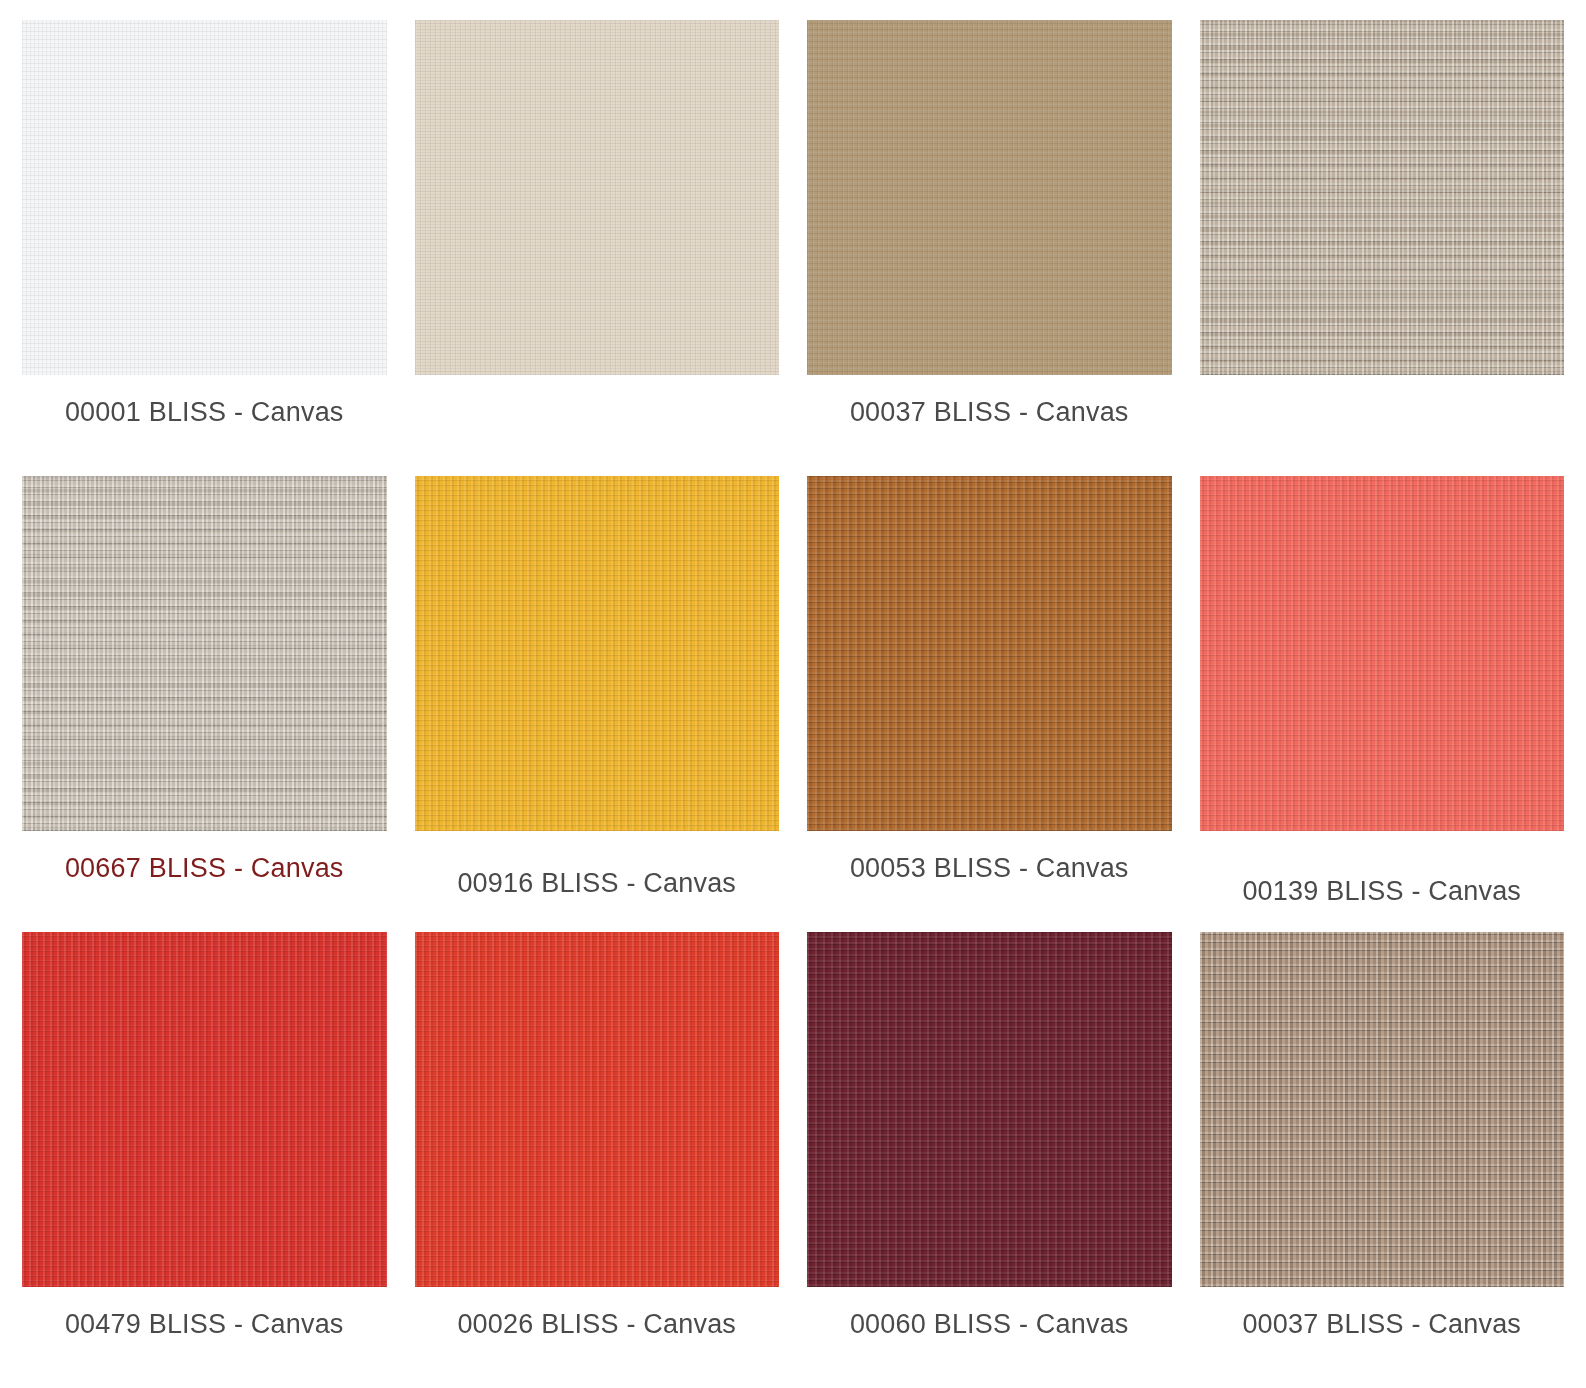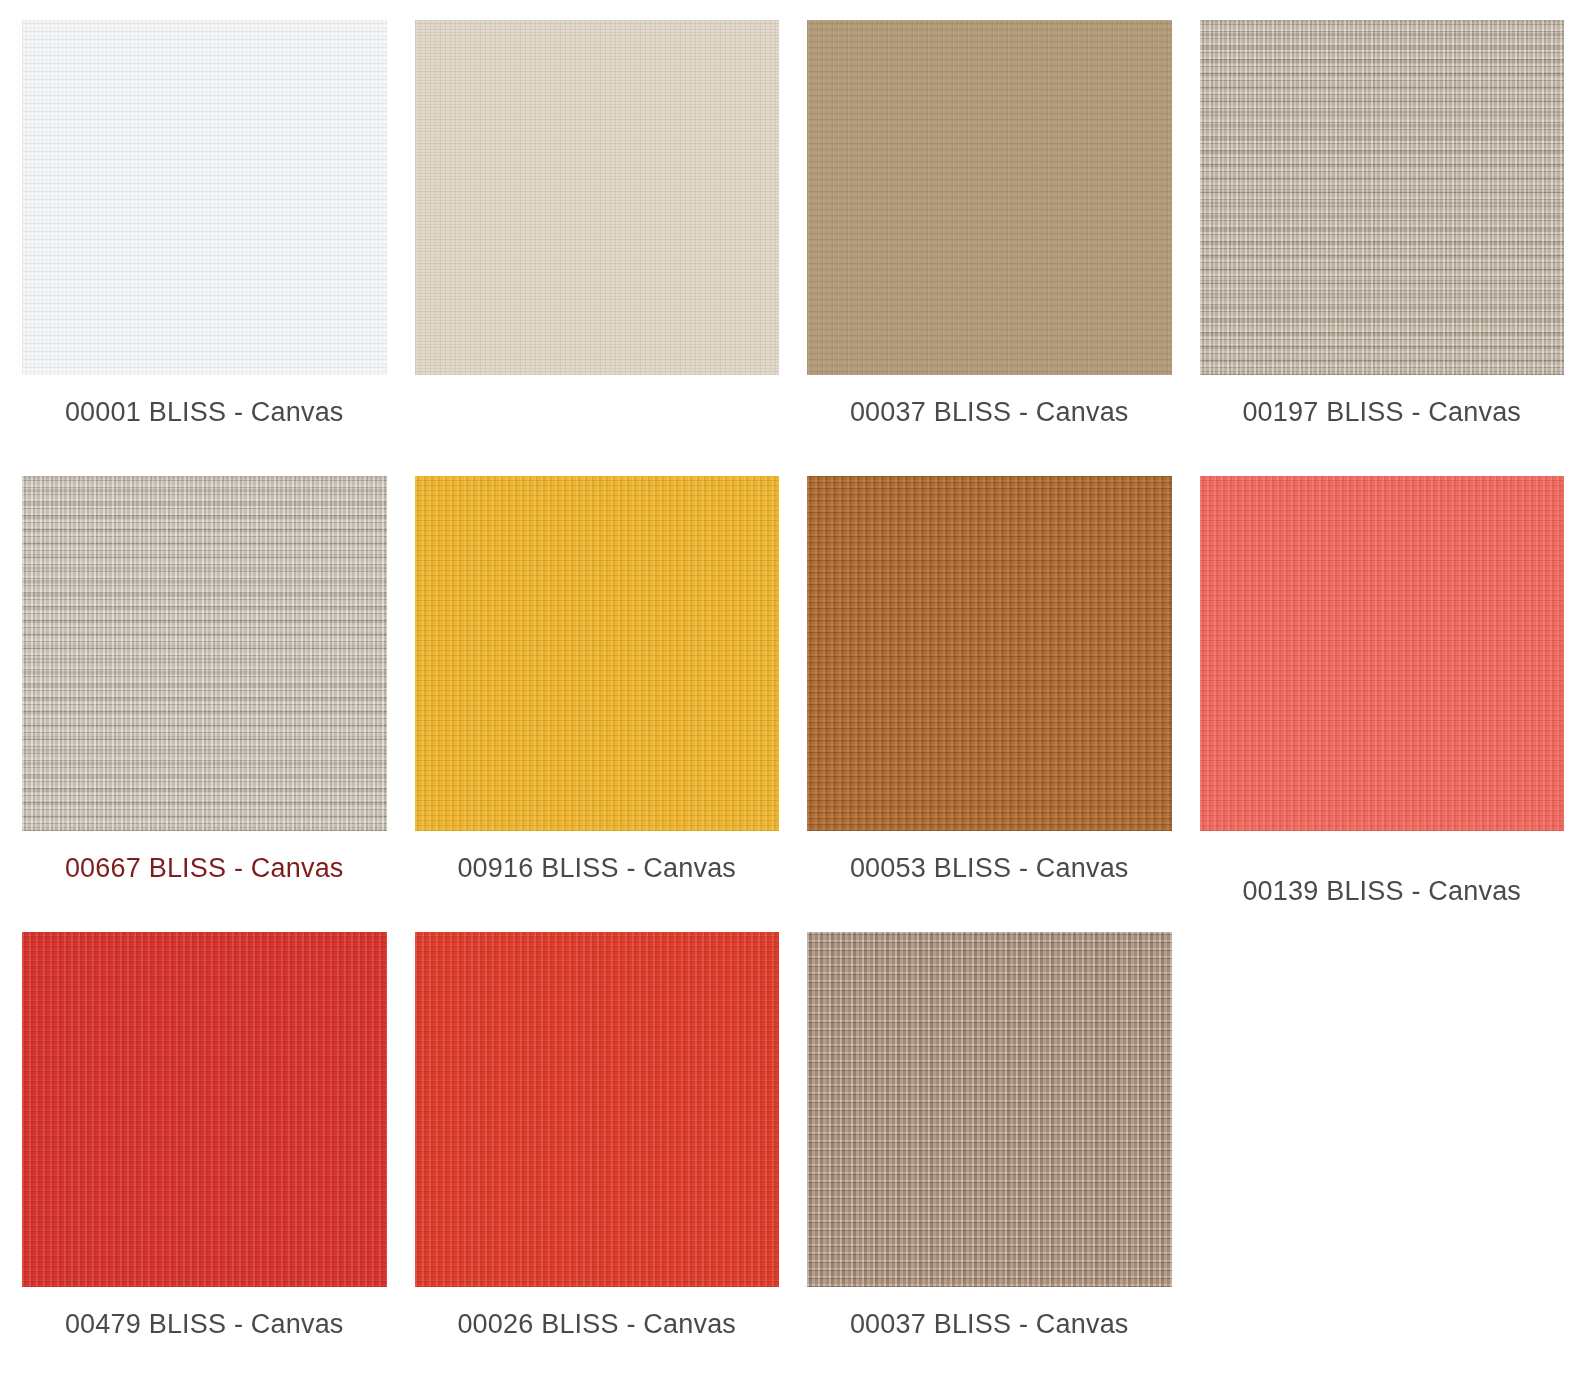--- a/index.html
+++ b/index.html
@@ -180,37 +180,36 @@
       <div class="weave"></div>
     </div>
     <div class="swatch-label" style="color: rgb(74, 74, 74);">00037 BLISS - Canvas</div>
   </div>
 
   <div class="swatch-cell">
     <div class="swatch-tile tex-slub">
       <div class="base" style="background: rgb(195, 180, 162);"></div>
       <div class="weave"></div>
     </div>
-    <div class="swatch-label" style="color: rgb(74, 74, 74);">00197 BLISS - Canvas</div>
   </div>
 
   <div class="swatch-cell">
     <div class="swatch-tile tex-slub">
       <div class="base" style="background: rgb(203, 193, 180);"></div>
       <div class="weave"></div>
     </div>
     <div class="swatch-label" style="color: #7f1d1d;">00667 BLISS - Canvas</div>
   </div>
 
   <div class="swatch-cell">
     <div class="swatch-tile tex-solid">
       <div class="base" style="background: rgb(239, 181, 46);"></div>
       <div class="weave"></div>
     </div>
-    <div class="swatch-label" style="color: rgb(74, 74, 74);">00916 BLISS - Canvas</div>
+    <div class="swatch-label" style="color: rgb(74, 74, 74); margin-top: 15px;">00916 BLISS - Canvas</div>
   </div>
 
   <div class="swatch-cell">
     <div class="swatch-tile tex-deep">
       <div class="base" style="background: rgb(176, 107, 49);"></div>
       <div class="weave"></div>
     </div>
     <div class="swatch-label" style="color: rgb(74, 74, 74);">00053 BLISS - Canvas</div>
   </div>
 
@@ -231,20 +230,27 @@
   </div>
 
   <div class="swatch-cell">
     <div class="swatch-tile tex-solid">
       <div class="base" style="background: rgb(223, 59, 43);"></div>
       <div class="weave"></div>
     </div>
     <div class="swatch-label" style="color: rgb(74, 74, 74);">00026 BLISS - Canvas</div>
   </div>
 
+  <div class="swatch-cell">
+    <div class="swatch-tile tex-deep">
+      <div class="base" style="background: rgb(109, 35, 48);"></div>
+      <div class="weave"></div>
+    </div>
+    <div class="swatch-label" style="color: rgb(74, 74, 74);">00060 BLISS - Canvas</div>
+  </div>
 
   <div class="swatch-cell">
     <div class="swatch-tile tex-rib">
       <div class="base" style="background: rgb(173, 147, 126);"></div>
       <div class="weave"></div>
     </div>
     <div class="swatch-label" style="color: rgb(74, 74, 74);">00037 BLISS - Canvas</div>
   </div>
 
 </div>

